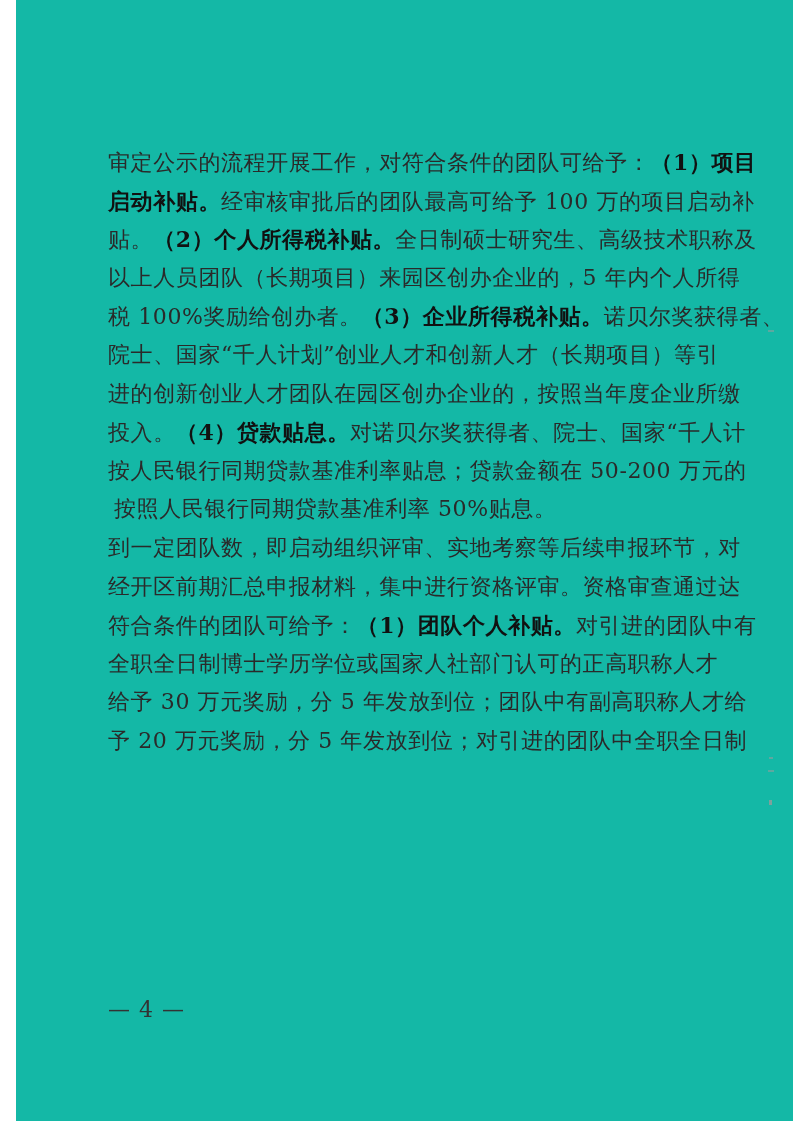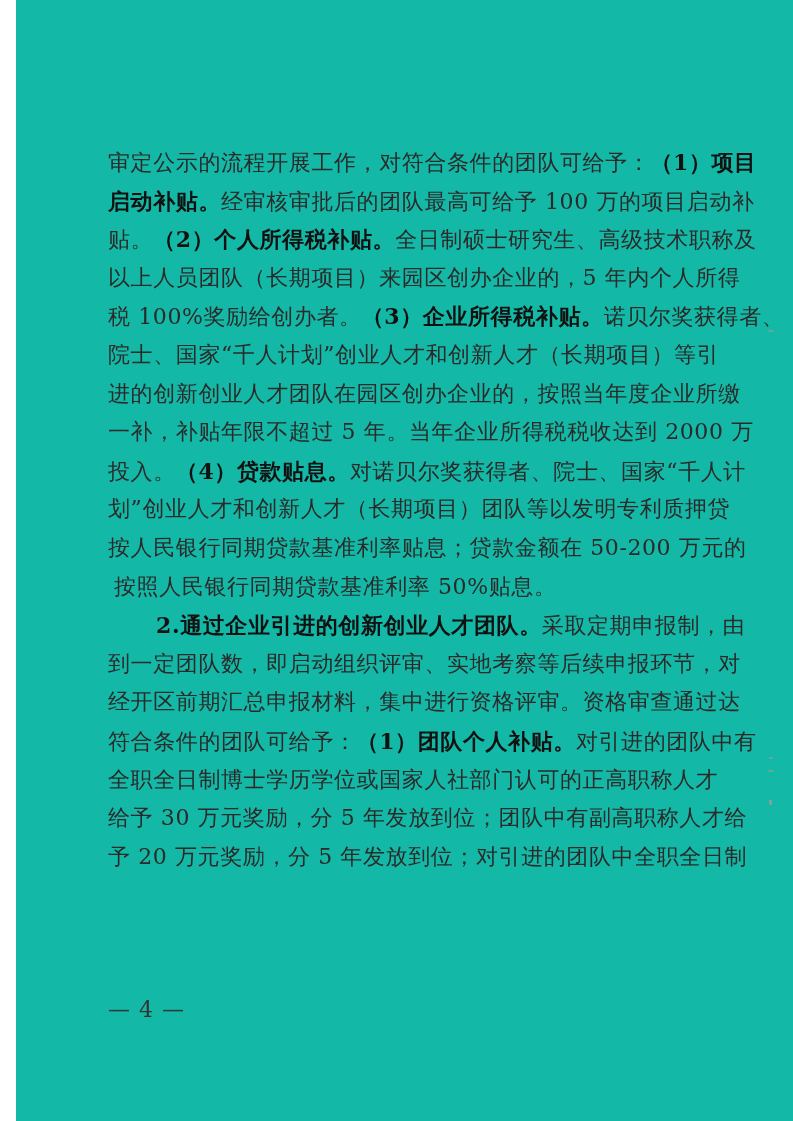--- a/index.html
+++ b/index.html
@@ -72,26 +72,23 @@
 
   <div class="body-text">
 
     <div class="line"><span class="seg">审定公示的流程开展工作，对符合条件的团队可给予：</span><span class="seg bold">（1）项目</span></div>
     <div class="line"><span class="seg bold">启动补贴。</span><span class="seg">经审核审批后的团队最高可给予 100 万的项目启动补</span></div>
     <div class="line"><span class="seg">贴。</span><span class="seg bold">（2）个人所得税补贴。</span><span class="seg">全日制硕士研究生、高级技术职称及</span></div>
     <div class="line"><span class="seg">以上人员团队（长期项目）来园区创办企业的，5 年内个人所得</span></div>
     <div class="line"><span class="seg">税 100%奖励给创办者。</span><span class="seg bold">（3）企业所得税补贴。</span><span class="seg">诺贝尔奖获得者、</span></div>
     <div class="line"><span class="seg">院士、国家“千人计划”创业人才和创新人才（长期项目）等引</span></div>
     <div class="line"><span class="seg">进的创新创业人才团队在园区创办企业的，按照当年度企业所缴</span></div>
-    <div class="line"><span class="seg">一补，补贴年限不超过 5 年。当年企业所得税税收达到 2000 万</span></div>
     <div class="line"><span class="seg">投入。</span><span class="seg bold">（4）贷款贴息。</span><span class="seg">对诺贝尔奖获得者、院士、国家“千人计</span></div>
-    <div class="line"><span class="seg">划”创业人才和创新人才（长期项目）团队等以发明专利质押贷</span></div>
     <div class="line"><span class="seg">按人民银行同期贷款基准利率贴息；贷款金额在 50-200 万元的</span></div>
     <div class="line last"><span class="seg">按照人民银行同期贷款基准利率 50%贴息。</span></div>
-    <div class="line indent"><span class="seg bold">2.通过企业引进的创新创业人才团队。</span><span class="seg">采取定期申报制，由</span></div>
     <div class="line"><span class="seg">到一定团队数，即启动组织评审、实地考察等后续申报环节，对</span></div>
     <div class="line"><span class="seg">经开区前期汇总申报材料，集中进行资格评审。资格审查通过达</span></div>
     <div class="line"><span class="seg">符合条件的团队可给予：</span><span class="seg bold">（1）团队个人补贴。</span><span class="seg">对引进的团队中有</span></div>
     <div class="line"><span class="seg">全职全日制博士学历学位或国家人社部门认可的正高职称人才</span></div>
     <div class="line"><span class="seg">给予 30 万元奖励，分 5 年发放到位；团队中有副高职称人才给</span></div>
     <div class="line"><span class="seg">予 20 万元奖励，分 5 年发放到位；对引进的团队中全职全日制</span></div>
   </div>
 
   <div class="page-number">— 4 —</div>
 

